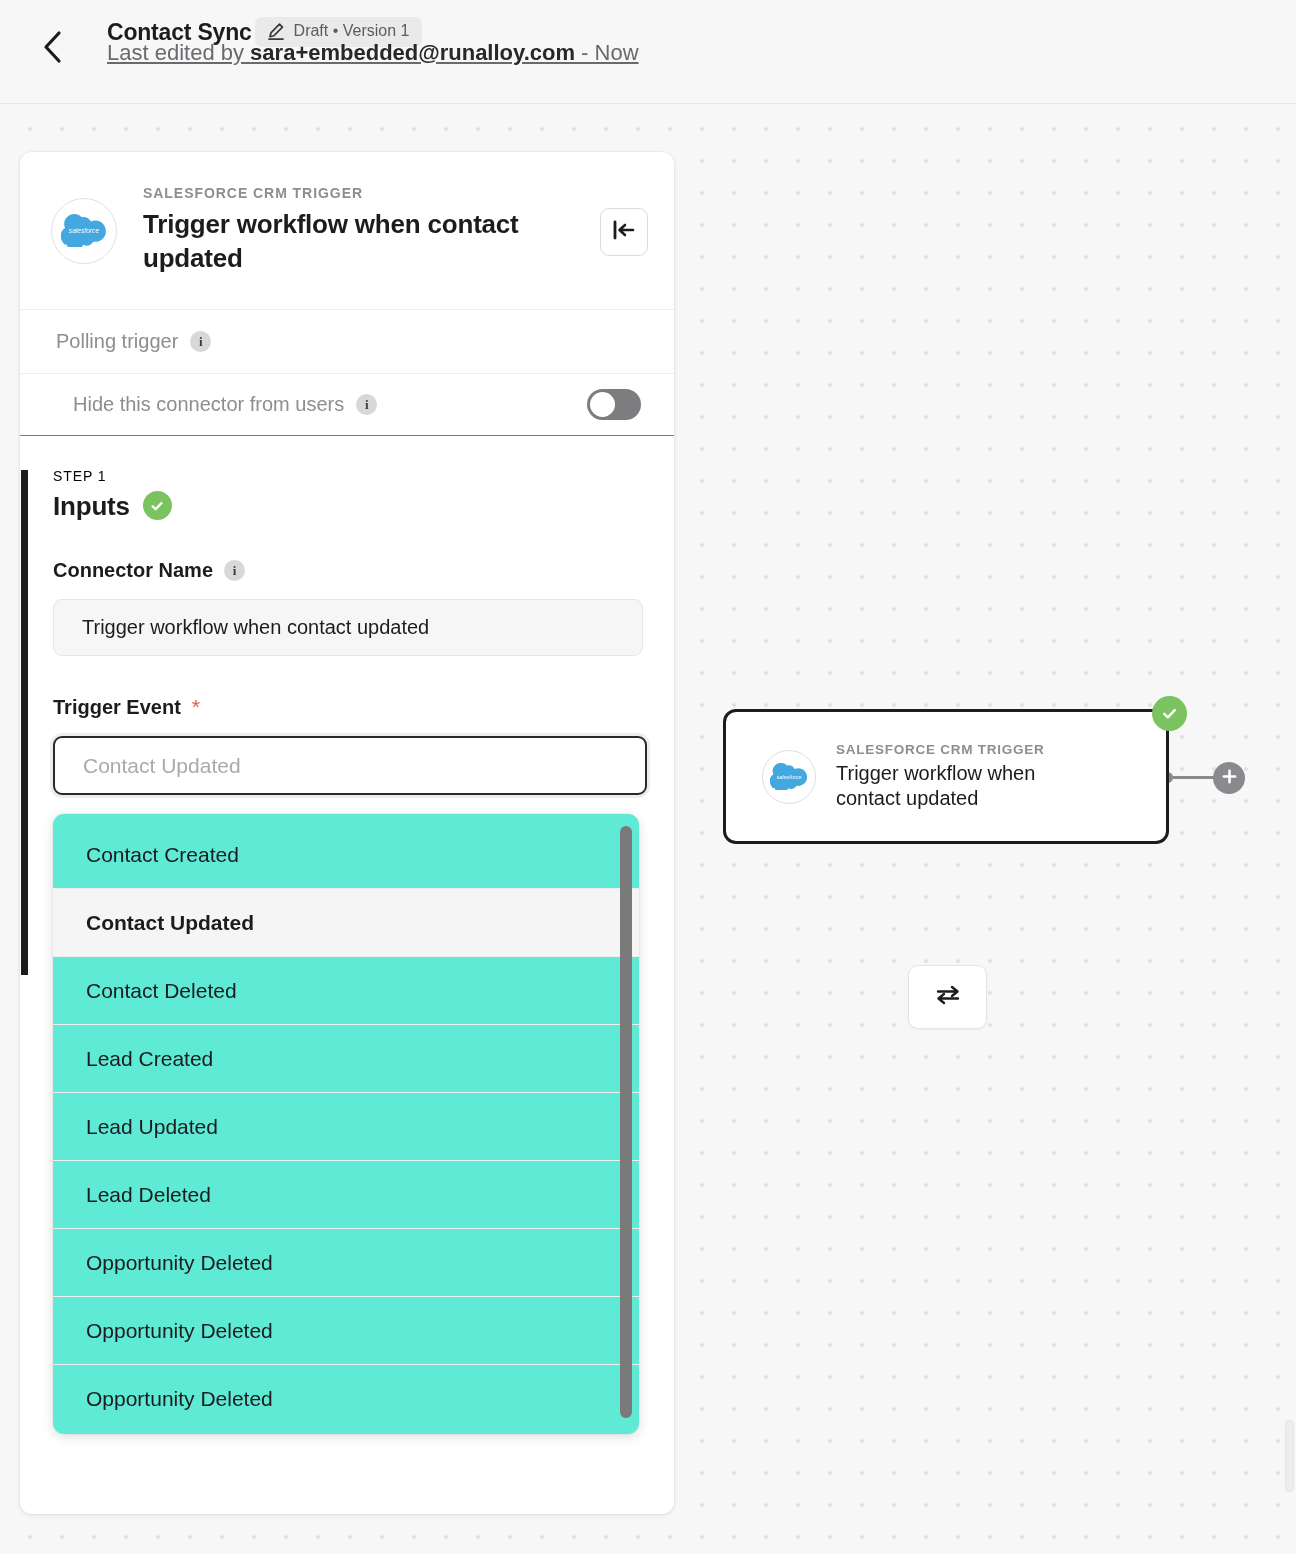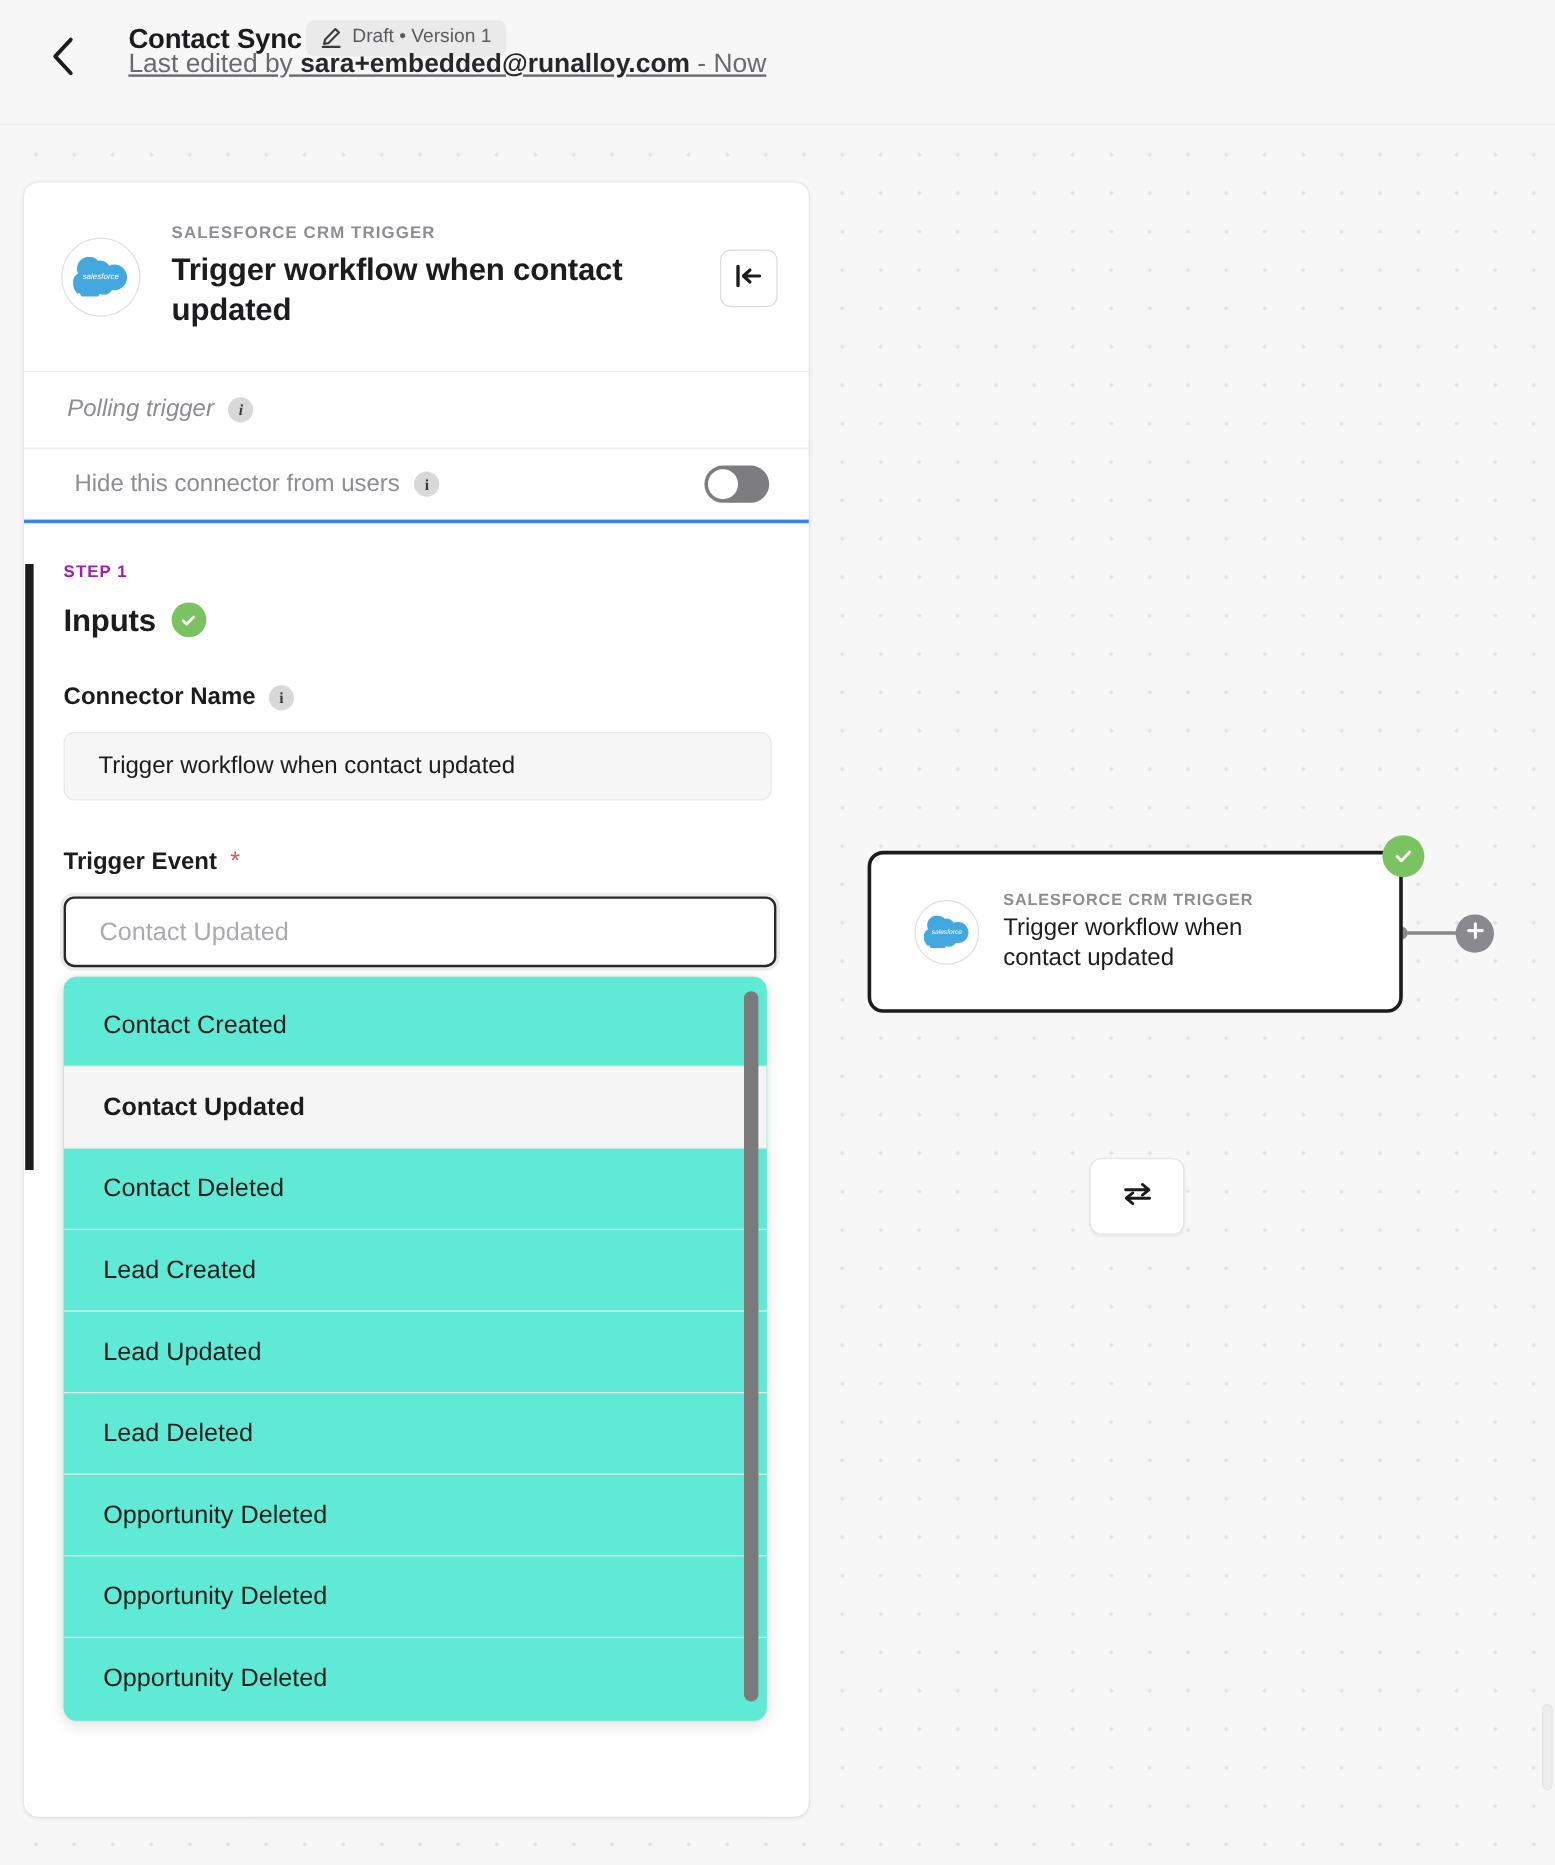--- a/index.html
+++ b/index.html
@@ -244,33 +244,32 @@
     cursor: pointer;
   }
 
   .row-polling {
     height: 64px;
     border-bottom: 1px solid #ececec;
     display: flex;
     align-items: center;
     padding-left: 36px;
     gap: 12px;
-    font-style: italic;
   }
   .row-polling-label {
     font-size: 20px;
     color: #8d8d92;
   }
 
   .row-hide {
     height: 62px;
-    border-bottom: 3px solid #3b82f6;
-    display: flex;
-    align-items: center;
-    padding-left: 42px;
+    border-bottom: 1px solid #3b82f6;
+    display: flex;
+    align-items: center;
+    padding-left: 53px;
     padding-right: 33px;
     gap: 12px;
   }
   .row-hide-label {
     font-size: 20px;
     color: #8d8d92;
   }
   .toggle {
     margin-left: auto;
     width: 54px; height: 31px;
@@ -311,24 +310,24 @@
     z-index: 3;
   }
 
   .step-body {
     position: relative;
     padding: 32px 0 0 33px;
   }
 
   .step-kicker {
     font-size: 14px;
-    font-weight: bold;
+    font-weight: normal;
     letter-spacing: 0.9px;
-    color: #a21caf;
-    margin-bottom: 18px;
+    color: #000000;
+    margin-bottom: 7px;
   }
   .step-title-row {
     display: flex;
     align-items: flex-start;
     gap: 13px;
     margin-bottom: 37px;
   }
   .step-title {
     font-size: 26px;
     font-weight: bold;

